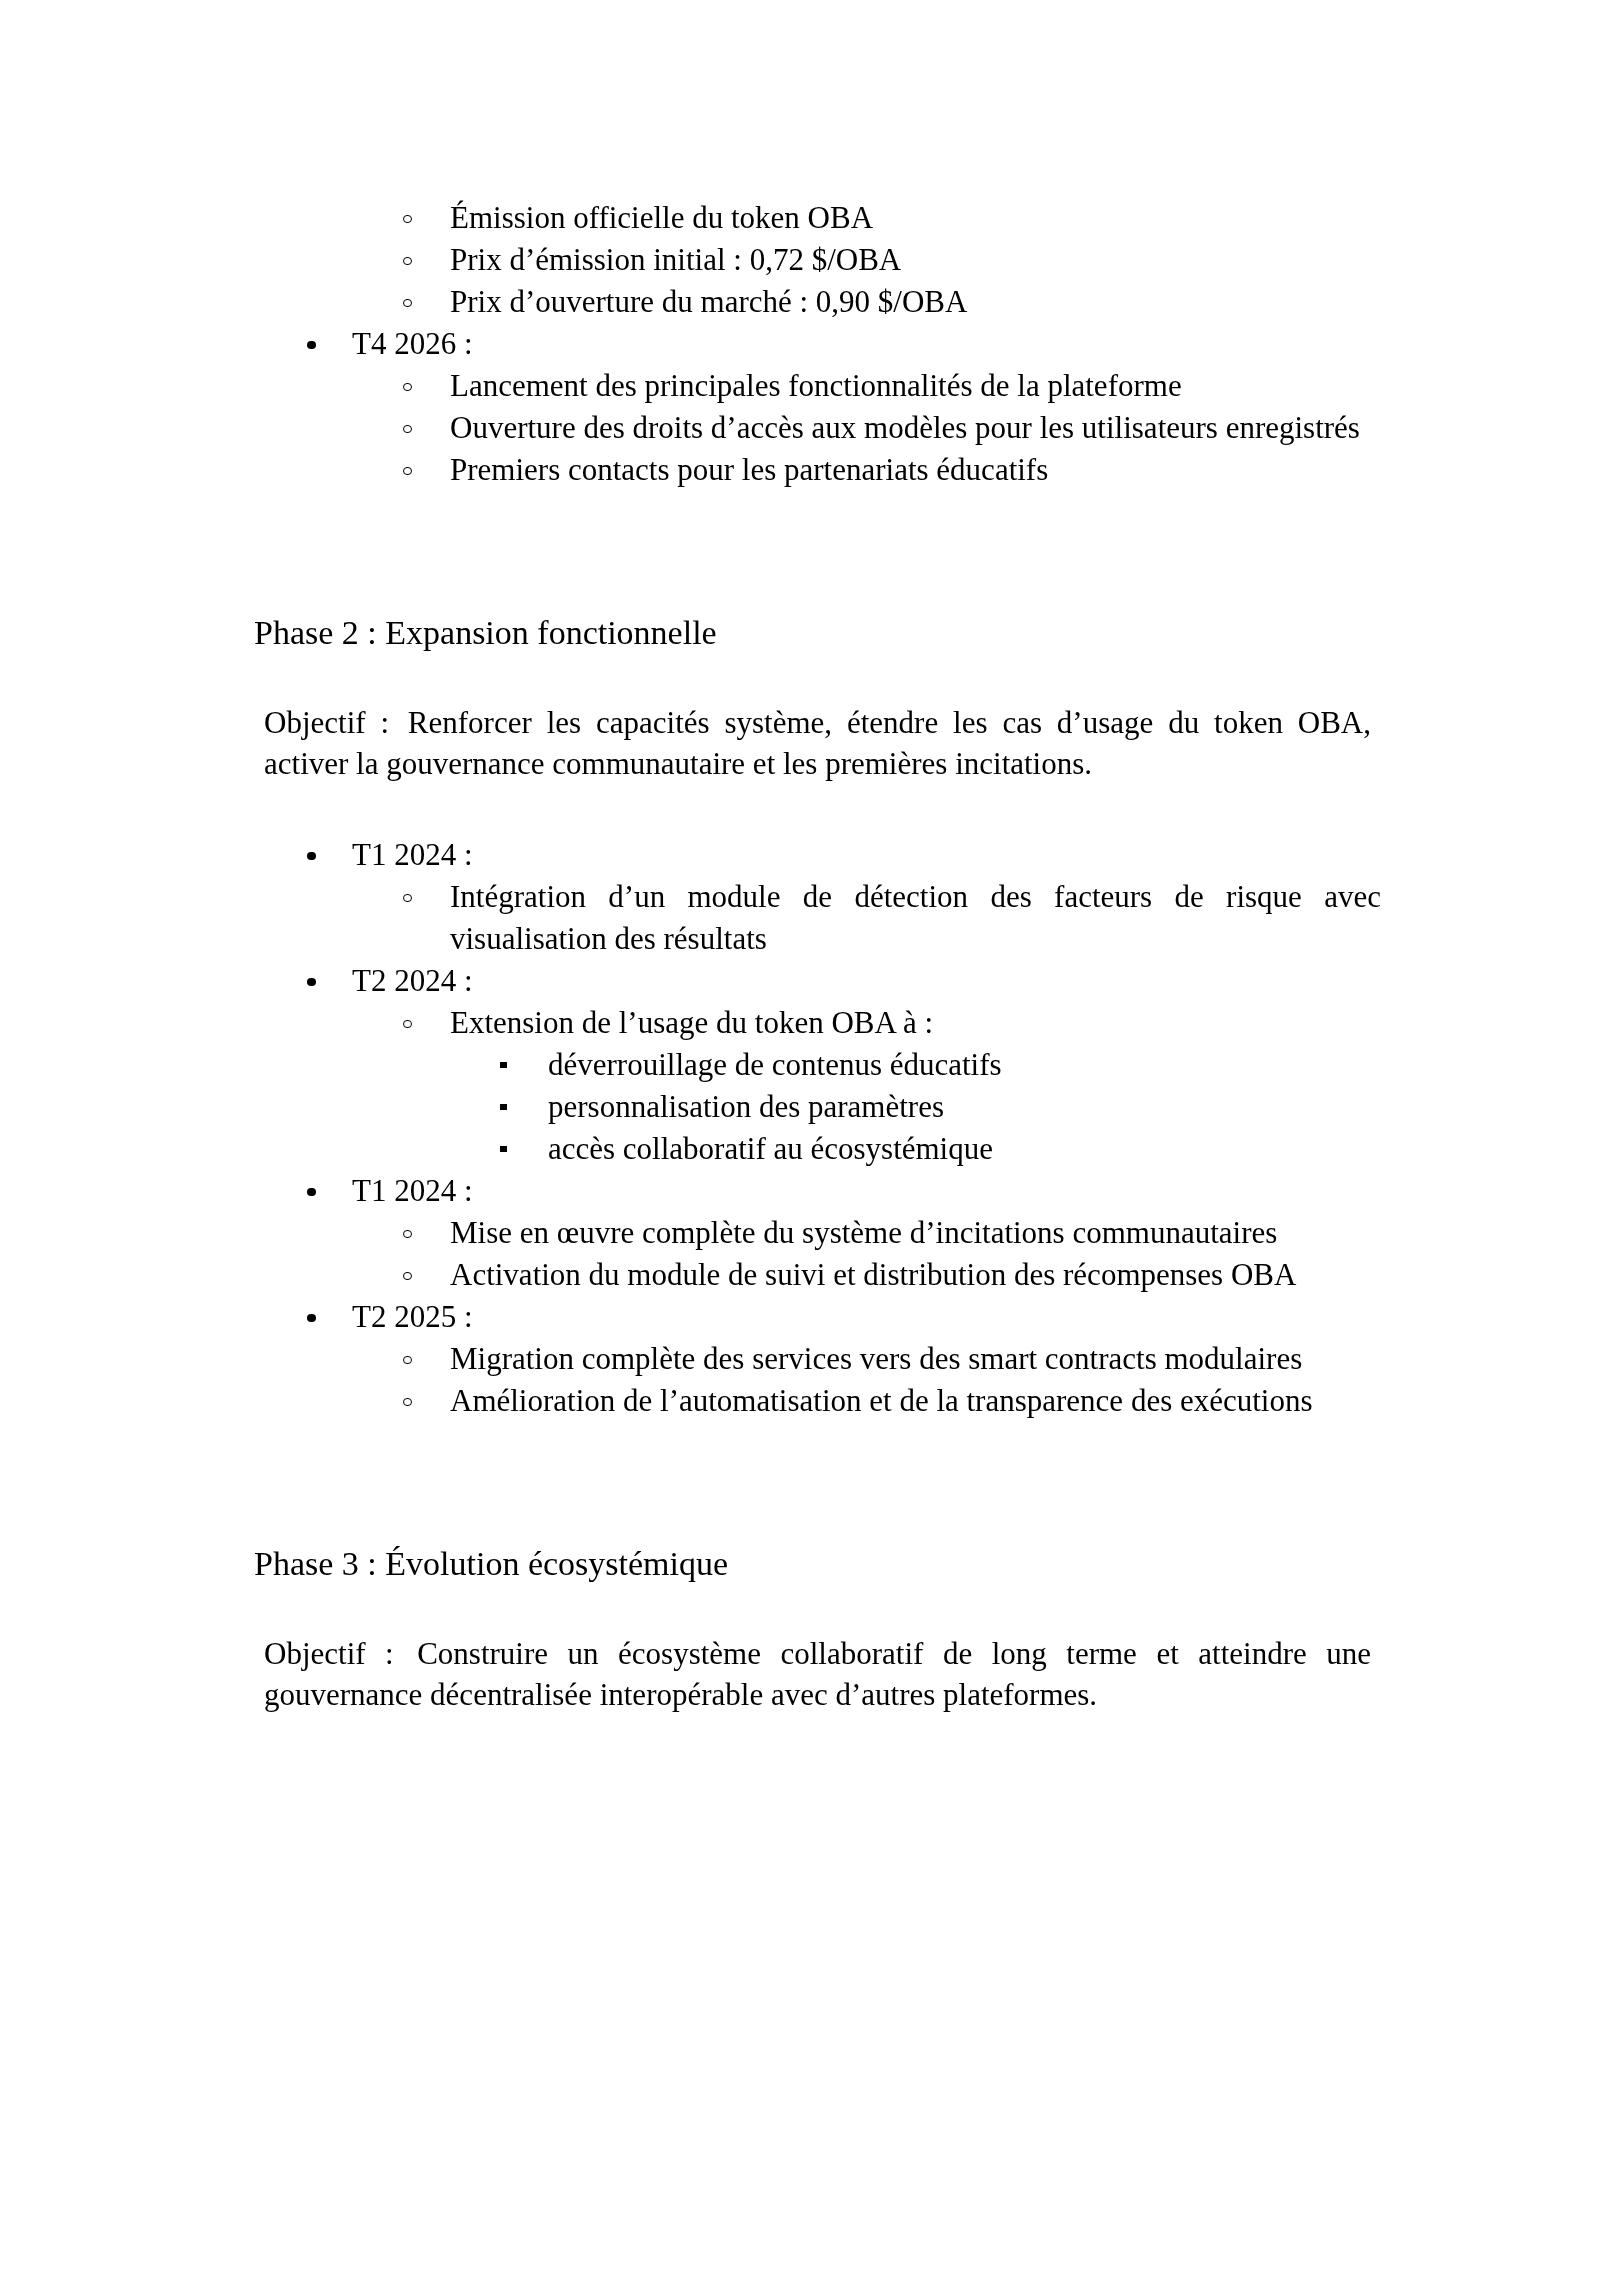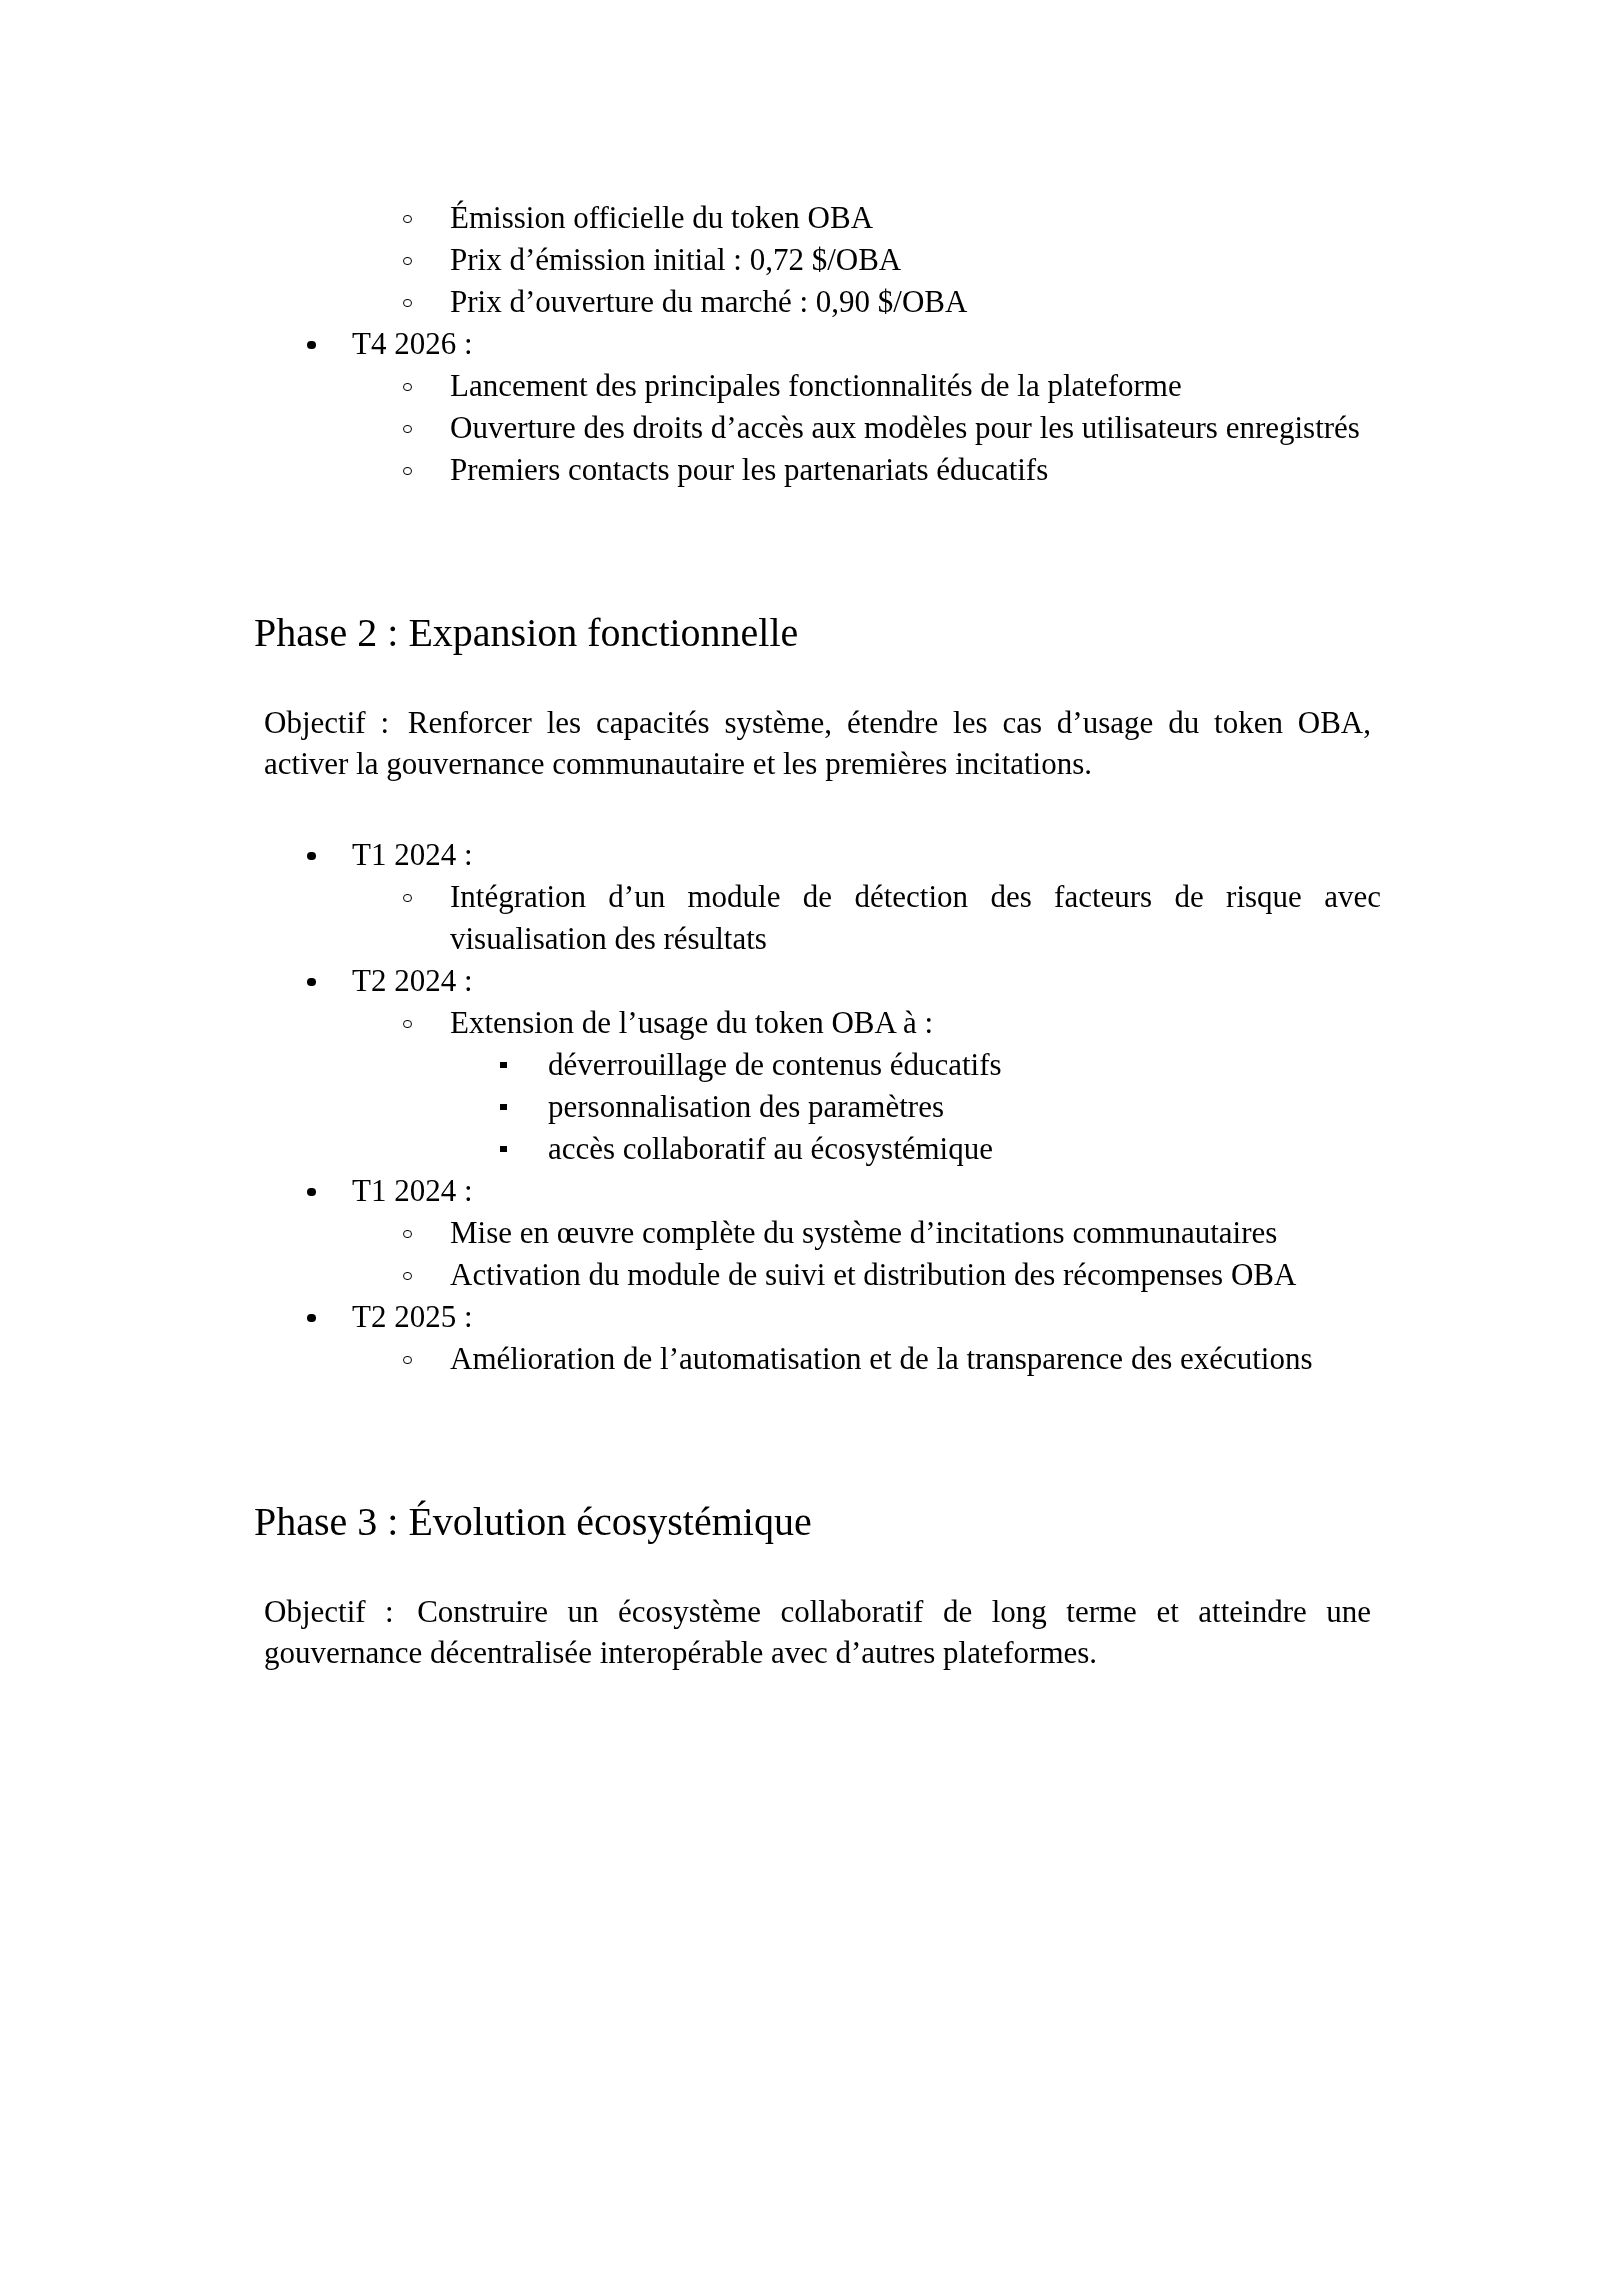--- a/index.html
+++ b/index.html
@@ -21,21 +21,21 @@
     position: absolute; left: 149px; top: 17.6px; width: 8.8px; height: 8.8px;
     border-radius: 50%; border: 1.4px solid #000; box-sizing: border-box;
   }
   .bullet-square {
     position: absolute; left: 246px; top: 17.6px; width: 6.9px; height: 6.9px;
     background: #000;
   }
   
   .l1 > li > .l2 { margin-left: -98px; }
   .l2 > li > .l3 { margin-left: -196px; }
-  .phase-title { margin: 0; font-weight: normal; font-size: 40px; }
+  .phase-title { margin: 0; font-weight: normal; font-size: 34px; }
   .objective { margin: 10px; text-align: justify; line-height: 41px; }
   .objective .label { margin-right: 3.9px; }
   .spacer-phase { height: 121px; }
   .spacer-obj { height: 38px; }
   .spacer-list { height: 40px; }
 </style>
 </head>
 <body>
 
 <div class="page">
@@ -90,20 +90,21 @@
       <span>T1 2024 :</span>
       <ul class="l2">
         <li><span class="bullet-circle"></span><span>Mise en œuvre complète du système d’incitations communautaires</span></li>
         <li><span class="bullet-circle"></span><span>Activation du module de suivi et distribution des récompenses OBA</span></li>
       </ul>
     </li>
     <li>
       <span class="bullet-dot"></span>
       <span>T2 2025 :</span>
       <ul class="l2">
+        <li><span class="bullet-circle"></span><span>Migration complète des services vers des smart contracts modulaires</span></li>
         <li><span class="bullet-circle"></span><span>Amélioration de l’automatisation et de la transparence des exécutions</span></li>
       </ul>
     </li>
   </ul>
 
   <div class="spacer-phase"></div>
 
   <h2 class="phase-title">Phase 3 : Évolution écosystémique</h2>
   <div class="spacer-obj"></div>
   <p class="objective"><span class="label">Objectif :</span> <span>Construire un écosystème collaboratif de long terme et atteindre une gouvernance décentralisée interopérable avec d’autres plateformes.</span></p>

